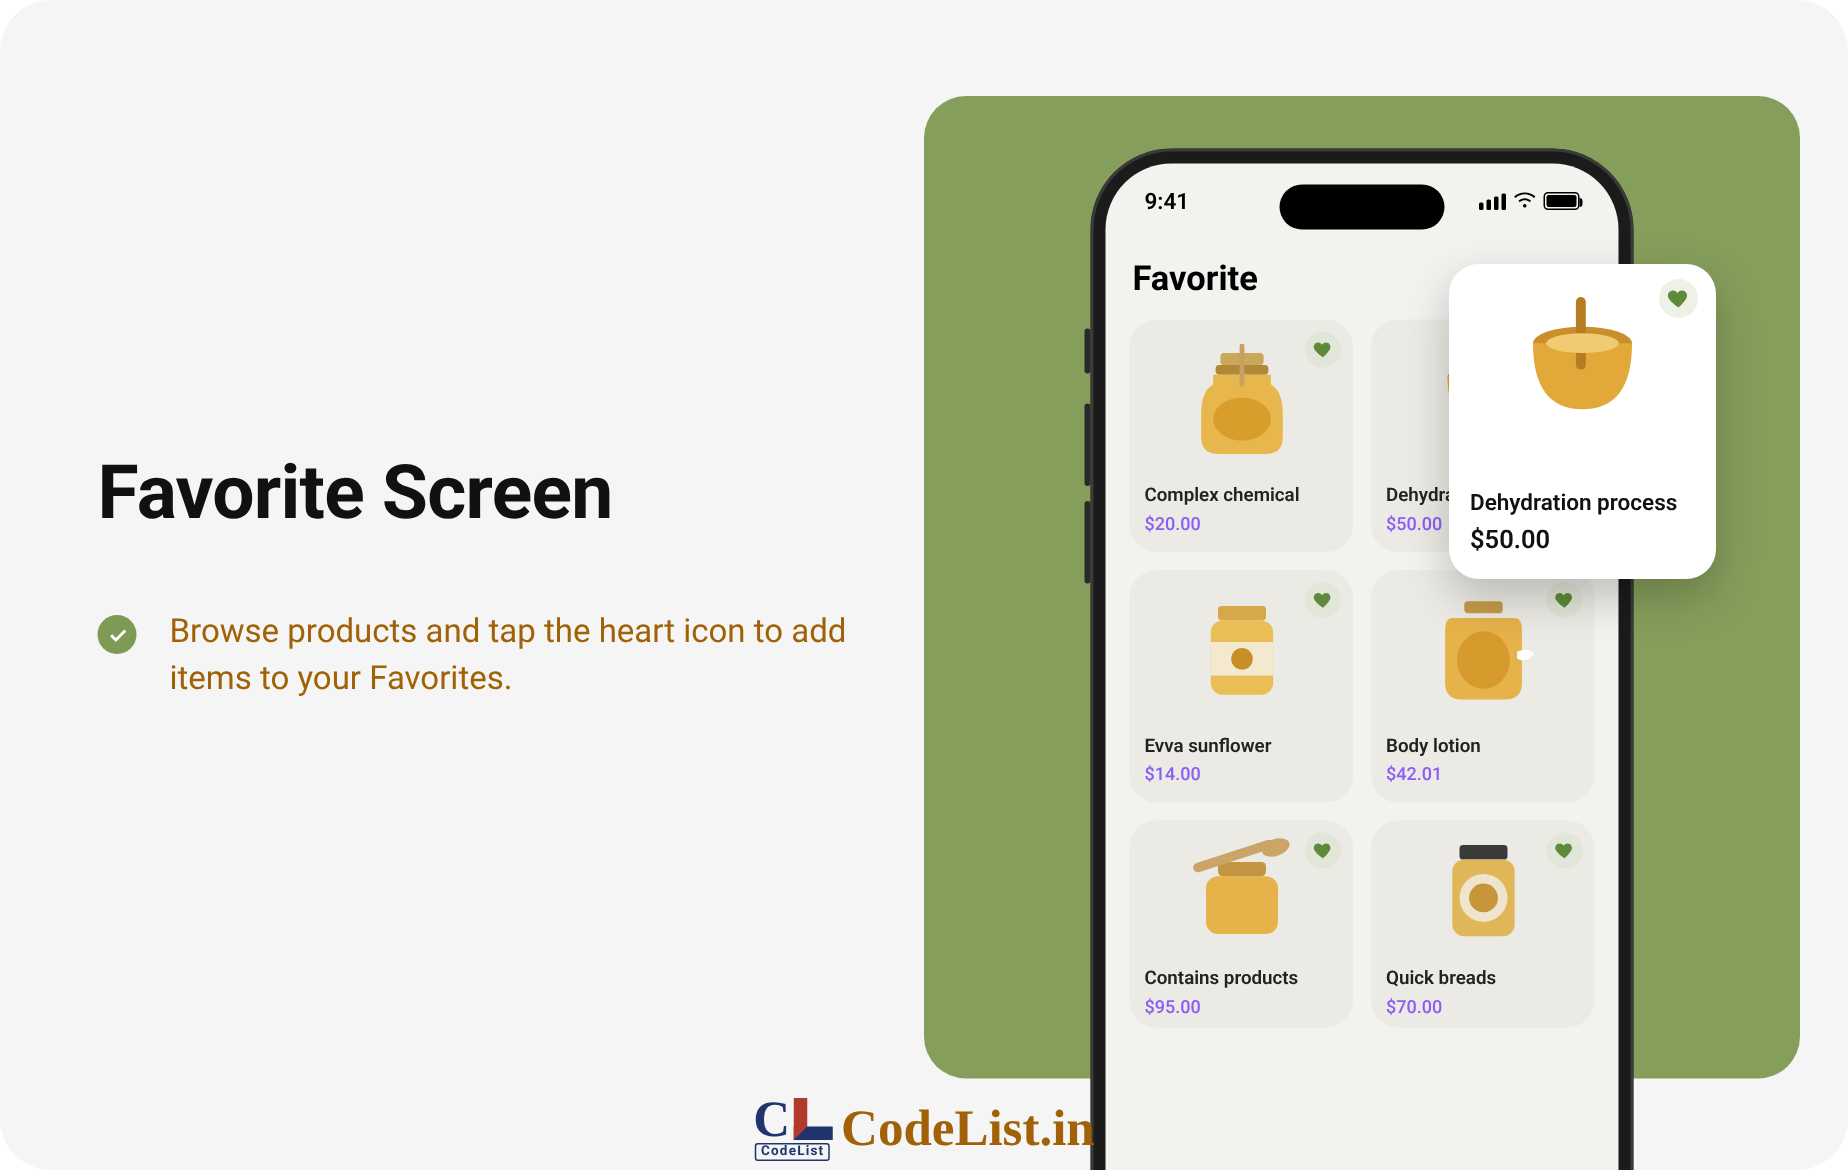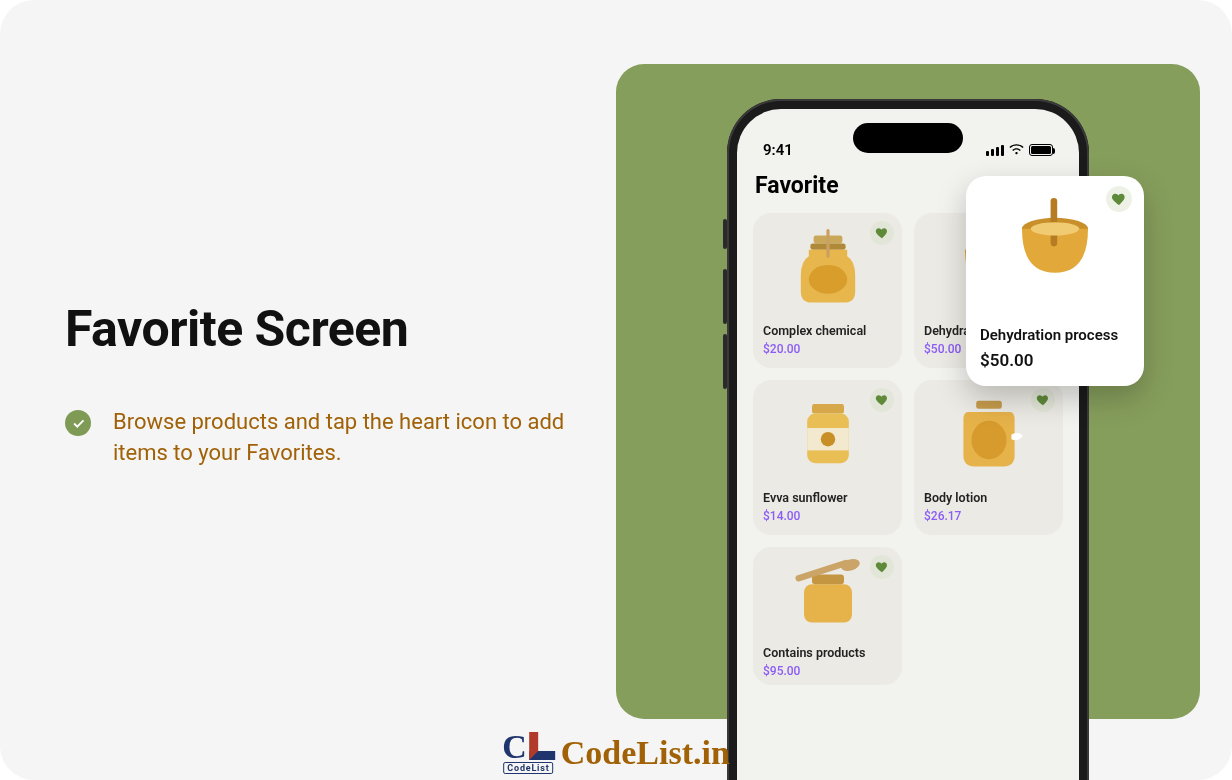--- a/index.html
+++ b/index.html
@@ -39,21 +39,21 @@
   .sb4{right:-4px;top:185px;width:4px;height:80px;}
   .phone-screen {
     width:100%; height:100%; background:#f2f2ef; border-radius:44px; overflow:hidden; position:relative;
   }
   
   .island {
     position:absolute; top:14px; left:50%; transform:translateX(-50%);
     width:110px; height:30px; background:#000; border-radius:20px;
   }
   
-  .status-bar { position:absolute; top:16px; left:0; right:0; height:50px; display:flex; align-items:center; justify-content:space-between; padding:8px 26px; font-size:15px; font-weight:600;}
+  .status-bar { position:absolute; top:0; left:0; right:0; height:50px; display:flex; align-items:center; justify-content:space-between; padding:8px 26px; font-size:15px; font-weight:600;}
   .status-icons{display:flex; gap:5px; align-items:center;}
   .sig{display:flex;gap:2px;align-items:flex-end;}
   .sig span{width:3px;background:#000;border-radius:1px;}
   .sig span:nth-child(1){height:5px;}
   .sig span:nth-child(2){height:7px;}
   .sig span:nth-child(3){height:9px;}
   .sig span:nth-child(4){height:11px;}
   .wifi svg{width:15px;height:12px;}
   .batt{width:24px;height:12px;border:1.5px solid #000;border-radius:3px;position:relative;}
   .batt::after{content:"";position:absolute;right:-3px;top:3px;width:2px;height:6px;background:#000;border-radius:0 2px 2px 0;}
@@ -256,38 +256,52 @@
                   <svg fill="#5f8a3a">
                     <use href="#heart"></use>
                   </svg>
                 </div>
               <div class="img">
                   <svg class="product">
                     <use href="#jar3"></use>
                   </svg>
                 </div>
               <div class="name">Body lotion</div>
-              <div class="price">$26.17</div>
+              <div class="price">$42.01</div>
             </div>
 
             <div class="card cropped">
               <div class="fav">
                   <svg fill="#5f8a3a">
                     <use href="#heart"></use>
                   </svg>
                 </div>
               <div class="img">
                   <svg class="product">
                     <use href="#jar5"></use>
                   </svg>
                 </div>
               <div class="name">Contains products</div>
               <div class="price">$95.00</div>
             </div>
 
+            <div class="card cropped">
+              <div class="fav">
+                  <svg fill="#5f8a3a">
+                    <use href="#heart"></use>
+                  </svg>
+                </div>
+              <div class="img">
+                  <svg class="product">
+                    <use href="#jar6"></use>
+                  </svg>
+                </div>
+              <div class="name">Quick breads</div>
+              <div class="price">$70.00</div>
+            </div>
 
           </div>
         </div>
 
       </div>
     </div>
 
     <div class="popout">
       <div class="fav">
           <svg fill="#5f8a3a">

